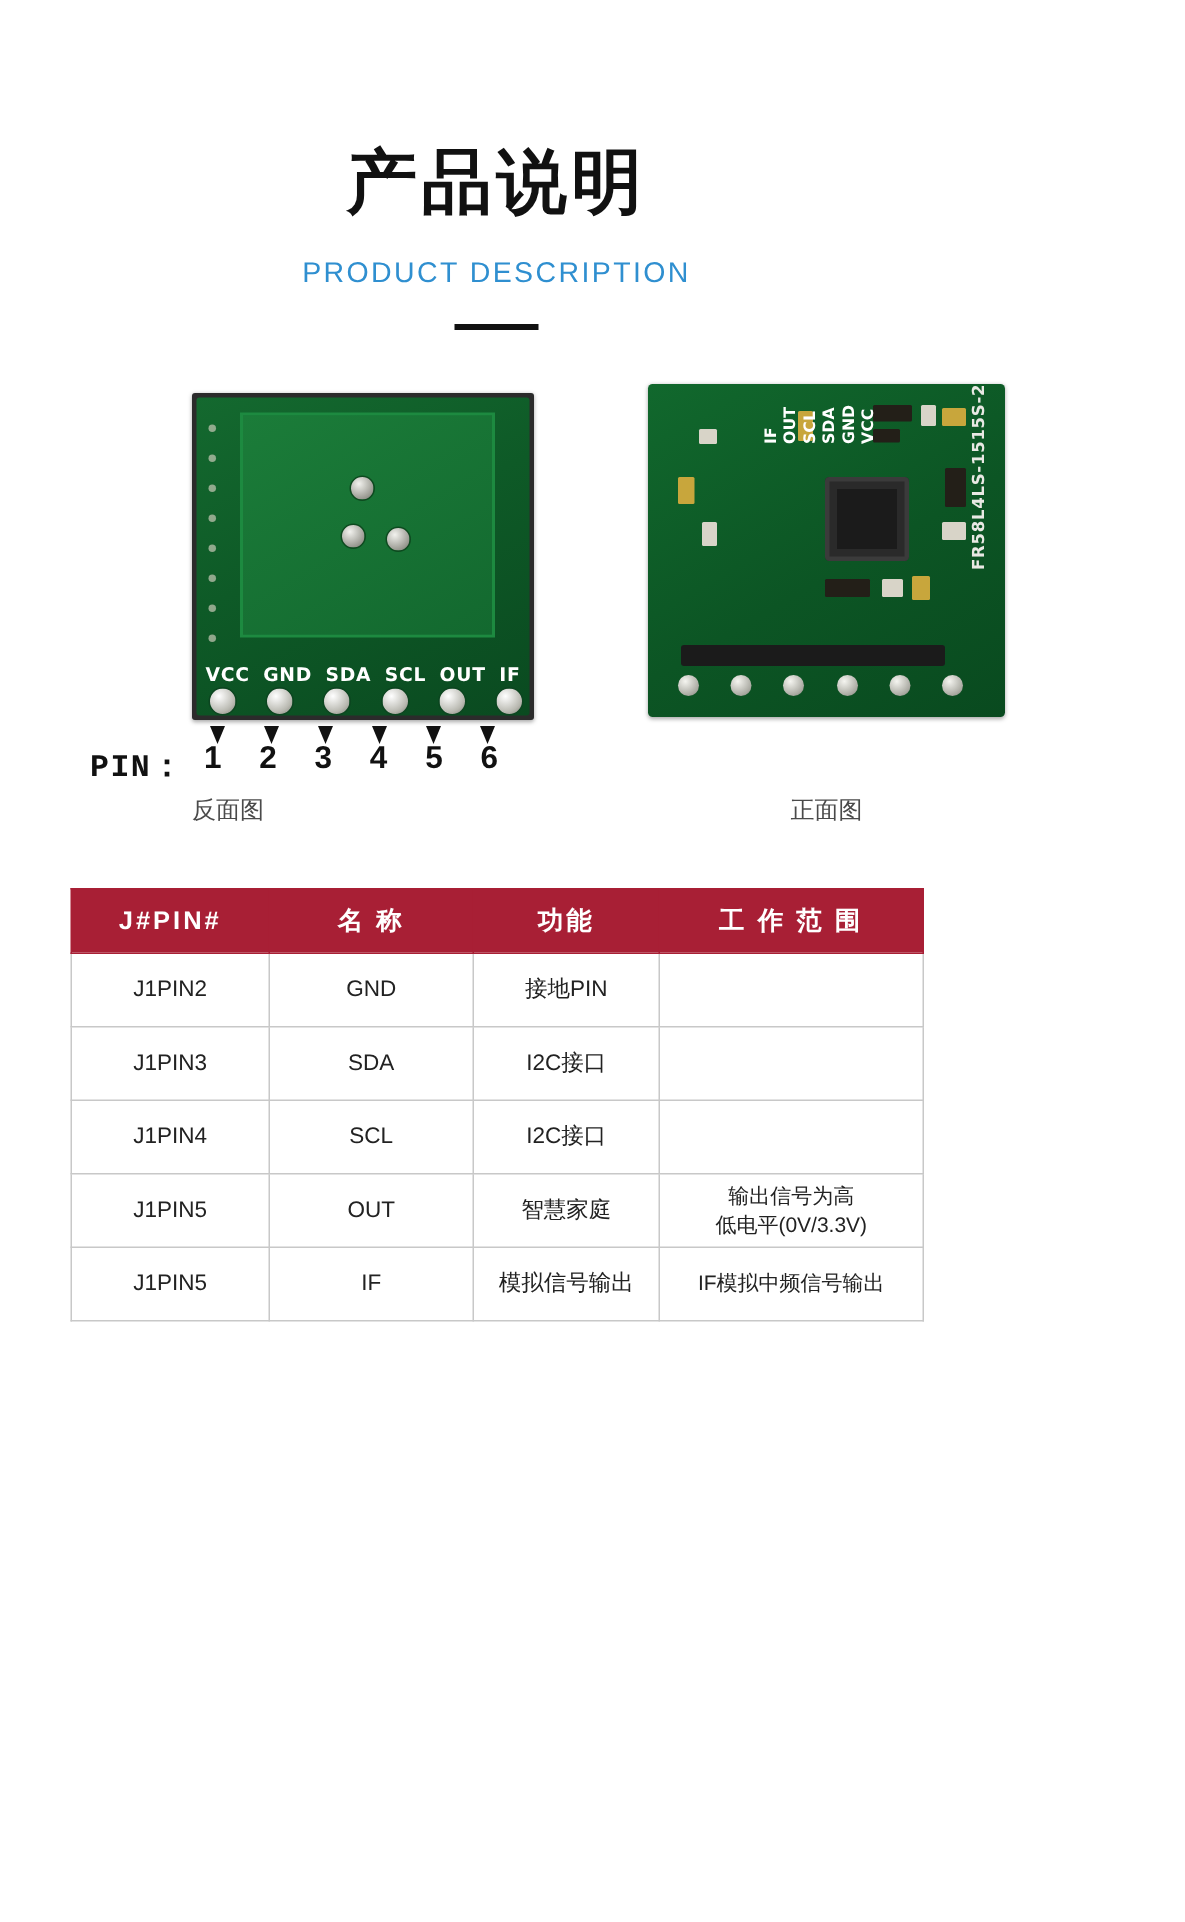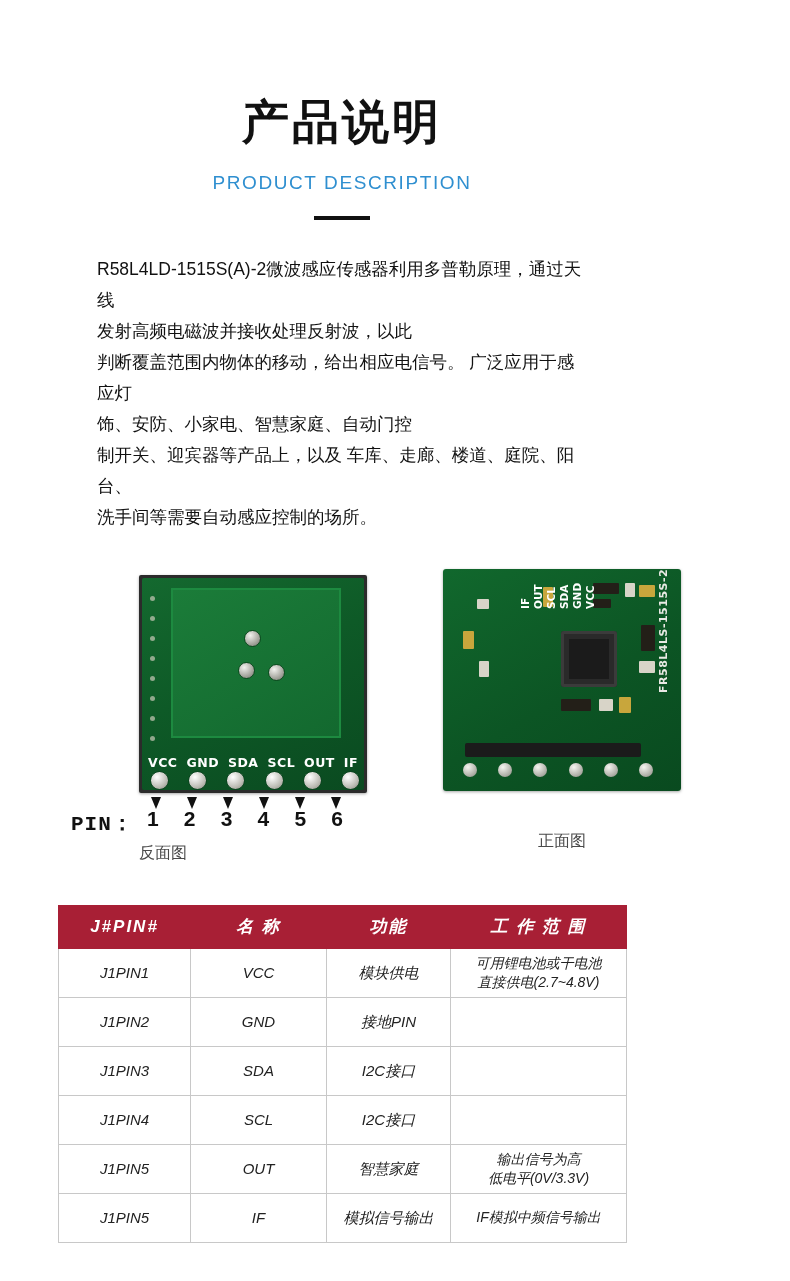--- a/index.html
+++ b/index.html
@@ -12,21 +12,20 @@
     height: 1281px;
     font-family: "Liberation Sans", sans-serif;
     color: #222;
     position: relative;
     overflow: hidden;
   }
   .page {
     width: 662px;
     height: 1281px;
     position: relative;
-    padding-left: 11px;
   }
 
   
   .title-block {
     text-align: center;
     padding-top: 96px;
   }
   .main-title {
     font-family: "DejaVu Sans", sans-serif;
     font-size: 47px;
@@ -297,32 +296,31 @@
     left: 22px;
     bottom: 34px;
     width: 176px;
     height: 14px;
     background: #1b1b1b;
     border-radius: 2px;
   }
   .caption-front {
     position: absolute;
     left: 432px;
-    top: 270px;
+    top: 282px;
     width: 238px;
     text-align: center;
     font-size: 16px;
     color: #4a4a4a;
   }
 
   
   .table-wrap {
     margin: 14px auto 0 auto;
     width: 568px;
-    font-style: italic;
   }
   table.pin-table {
     border-collapse: collapse;
     width: 100%;
     table-layout: fixed;
   }
   table.pin-table th {
     background: #a81f35;
     color: #ffffff;
     font-size: 17px;
@@ -353,28 +351,20 @@
 <body>
 
 <div class="page">
 
   <div class="title-block">
     <h1 class="main-title">产品说明</h1>
     <div class="sub-title">PRODUCT DESCRIPTION</div>
     <div class="divider"></div>
   </div>
 
-  <div class="description">
-    <p>R58L4LD-1515S(A)-2微波感应传感器利用多普勒原理，通过天线</p>
-    <p>发射高频电磁波并接收处理反射波，以此</p>
-    <p>判断覆盖范围内物体的移动，给出相应电信号。 广泛应用于感应灯</p>
-    <p>饰、安防、小家电、智慧家庭、自动门控</p>
-    <p>制开关、迎宾器等产品上，以及 车库、走廊、楼道、庭院、阳台、</p>
-    <p>洗手间等需要自动感应控制的场所。</p>
-  </div>
 
 
   <div class="photos">
 
     <div class="board-back">
       <div class="pcb">
         <div class="edge-dots">
           <i></i>
             <i></i>
             <i></i>
@@ -475,26 +465,20 @@
       </colgroup>
       <thead>
         <tr>
           <th>J#PIN#</th>
           <th>名  称</th>
           <th>功能</th>
           <th>工 作 范 围</th>
         </tr>
       </thead>
       <tbody>
-        <tr>
-          <td>J1PIN1</td>
-          <td>VCC</td>
-          <td>模块供电</td>
-          <td class="two-line">可用锂电池或干电池<br>直接供电(2.7~4.8V)</td>
-        </tr>
         <tr>
           <td>J1PIN2</td>
           <td>GND</td>
           <td>接地PIN</td>
           <td class="two-line"></td>
         </tr>
         <tr>
           <td>J1PIN3</td>
           <td>SDA</td>
           <td>I2C接口</td>

